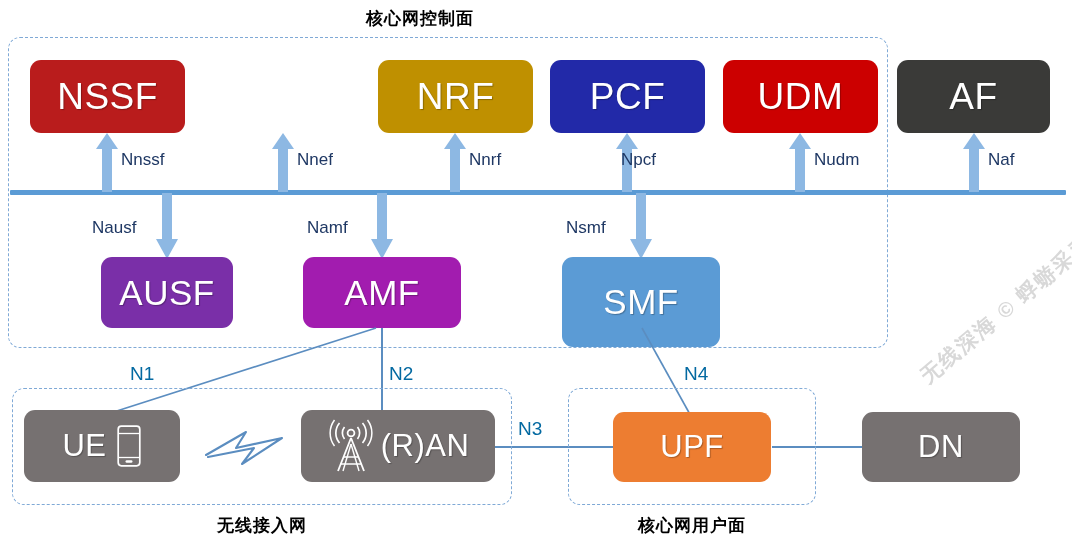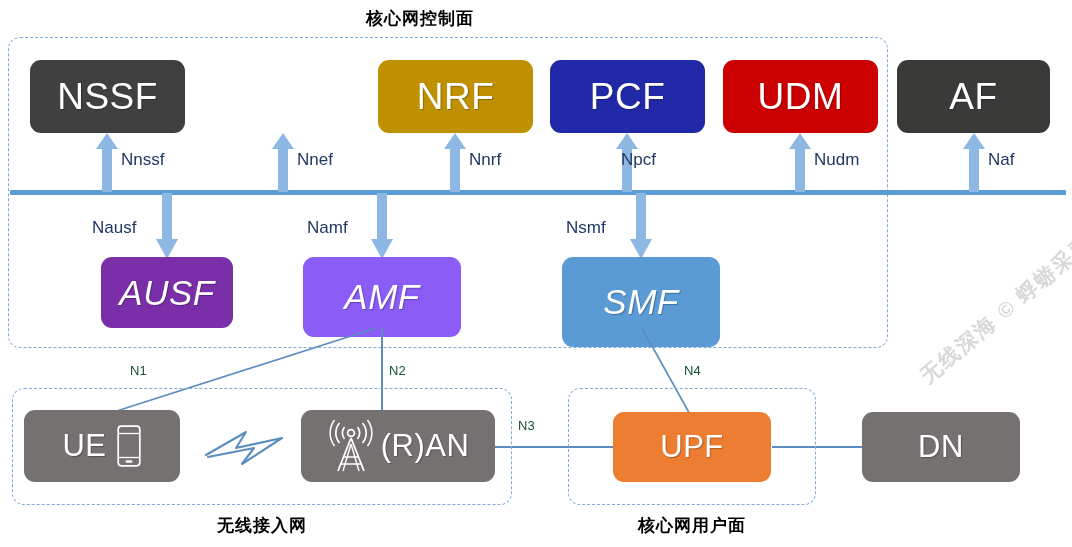--- a/index.html
+++ b/index.html
@@ -9,30 +9,30 @@
 
   
   .region{border:1.6px dashed #7FA9D6;border-radius:12px;background:transparent;}
   .region-title{font-weight:bold;color:#000000;font-size:17px;text-align:center;white-space:nowrap;letter-spacing:1px;}
 
   
   .nf{border-radius:11px;display:flex;align-items:center;justify-content:center;
       color:#ffffff;font-weight:400;letter-spacing:0.5px;
       text-shadow:1px 1px 1px rgba(0,0,0,0.28);}
   .nf-lg{font-size:37px;}
-  .nf-md{font-size:35px;font-style:italic;}
+  .nf-md{font-size:35px;}
   .nf-sm{font-size:31px;}
 
   
   .bus{background:#5B9BD5;height:5px;border-radius:1px;}
 
   
   .arrow{position:absolute;}
   .ifname{position:absolute;color:#1F3864;font-size:17px;white-space:nowrap;}
-  .linkname{position:absolute;color:#14532d;font-size:13px;white-space:nowrap;}
+  .linkname{position:absolute;color:#0369a1;font-size:19px;white-space:nowrap;}
 
   
   .conn{position:absolute;background:#5B8DC0;}
 
   
   .boxinner{display:flex;align-items:center;justify-content:center;gap:9px;width:100%;height:100%;}
   .icon-svg{display:block;}
 
   
   .watermark{position:absolute;color:#D8D8D8;font-size:21px;font-weight:bold;
@@ -43,21 +43,21 @@
 <body>
 
 <div id="stage">
 
   <div class="abs region-title" style="left:270px;top:7px;width:300px;">核心网控制面</div>
 
   <div class="abs region" style="left:8px;top:37px;width:880px;height:311px;"></div>
 
   <div class="abs bus" style="left:10px;top:190px;width:1056px;"></div>
 
-  <div class="abs nf nf-lg" style="left:30px;top:60px;width:155px;height:73px;background:#404040;">
+  <div class="abs nf nf-lg" style="left:30px;top:60px;width:155px;height:73px;background:#b91c1c;">
     <span>NSSF</span>
   </div>
   <div class="abs nf nf-lg" style="left:378px;top:60px;width:155px;height:73px;background:#BF9000;">
     <span>NRF</span>
   </div>
   <div class="abs nf nf-lg" style="left:550px;top:60px;width:155px;height:73px;background:#2229A8;justify-content:center;">
     <span>PCF</span>
   </div>
   <div class="abs nf nf-lg" style="left:723px;top:60px;width:155px;height:73px;background:#CC0000;">
     <span>UDM</span>
@@ -107,21 +107,21 @@
   <div class="ifname" style="left:307px;top:218px;">Namf</div>
 
   <svg class="arrow" style="left:629px;top:193px;" width="24" height="66">
     <polygon points="7,0 17,0 17,46 23,46 12,66 1,46 7,46" fill="#8DB8E3"></polygon>
   </svg>
   <div class="ifname" style="left:566px;top:218px;">Nsmf</div>
 
   <div class="abs nf nf-md" style="left:101px;top:257px;width:132px;height:71px;background:#7A2FA8;">
     <span>AUSF</span>
   </div>
-  <div class="abs nf nf-md" style="left:303px;top:257px;width:158px;height:80px;background:#8b5cf6;">
+  <div class="abs nf nf-md" style="left:303px;top:257px;width:158px;height:71px;background:#a21caf;">
     <span>AMF</span>
   </div>
   <div class="abs nf nf-md" style="left:562px;top:257px;width:158px;height:90px;background:#5B9BD5;">
     <span>SMF</span>
   </div>
 
   <svg class="abs" style="left:90px;top:325px;" width="290" height="95">
     <line x1="286" y1="3" x2="8" y2="92" stroke="#5B8DC0" stroke-width="1.6"></line>
   </svg>
   <div class="linkname" style="left:130px;top:363px;">N1</div>

